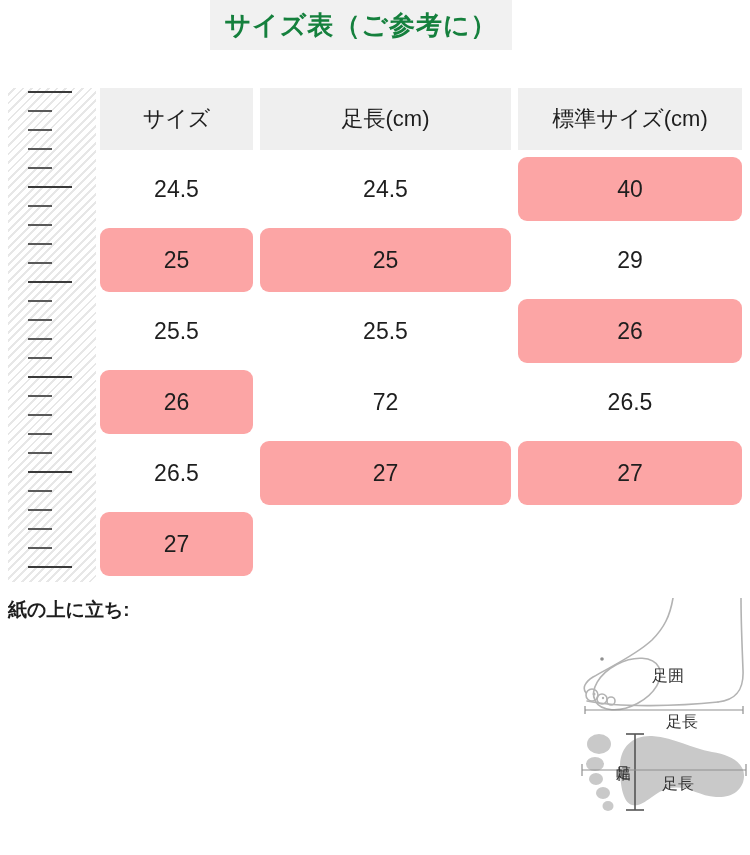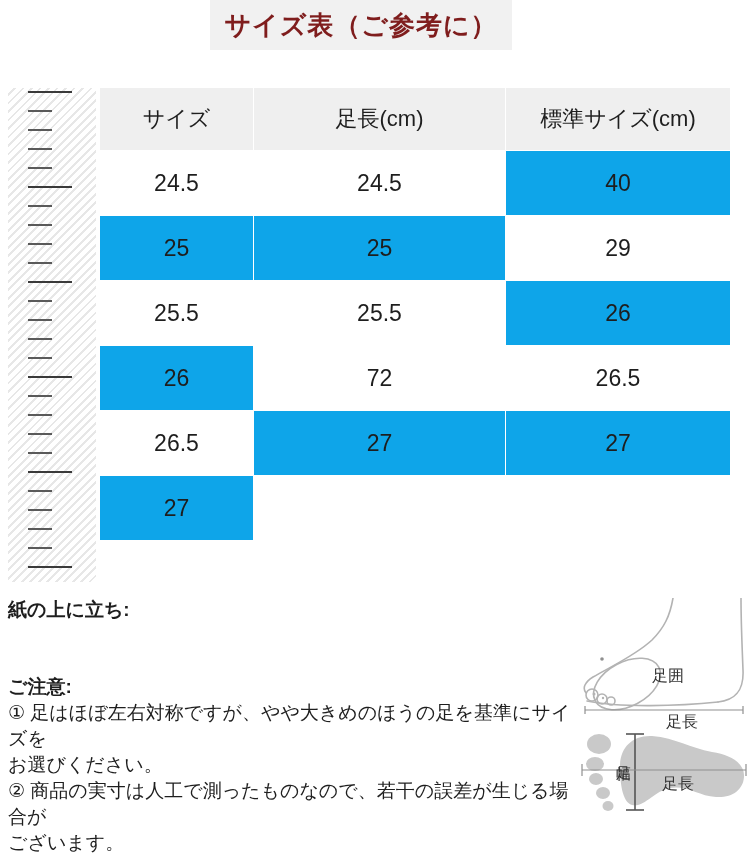--- a/index.html
+++ b/index.html
@@ -7,39 +7,39 @@
   .page {
     position:relative; width:750px; height:855px; background:#ffffff;
     font-family:"Liberation Sans","DejaVu Sans",sans-serif; color:#1e1e1e; overflow:hidden;
   }
 
   
   .title-bar {
     position:absolute; left:210px; top:0; width:302px; height:50px;
     background:#f1f1f1; display:flex; align-items:center; justify-content:center;
   }
-  .title-bar span { font-size:26px; font-weight:bold; letter-spacing:1px; white-space:nowrap; color:#7f1d1d; }
+  .title-bar span { font-size:26px; font-weight:bold; letter-spacing:1px; white-space:nowrap; color:#15803d; }
 
   
   .ruler {
     position:absolute; left:8px; top:88px; width:88px; height:494px;
     background:repeating-linear-gradient(135deg,#ffffff 0px,#ffffff 4px,#e7e7e7 4px,#e7e7e7 6px);
   }
   .tick { position:absolute; left:20px; width:24px; height:2px; background:#5a5a5a; }
   .tick.major { width:44px; background:#3a3a3a; }
 
   
   .size-table {
     position:absolute; left:100px; top:88px;
     display:grid; grid-template-columns:153px 251px 224px;
-    grid-template-rows:62px repeat(6,64px); gap:1px;
+    grid-template-rows:62px repeat(6,64px); gap:7px;
   }
   .cell { display:flex; align-items:center; justify-content:center; font-size:23px; color:#1e1e1e; background:#ffffff; }
   .cell.hdr { background:#efefef; font-size:22px; }
-  .cell.alt { background:#0ea5e9; }
+  .cell.alt { background:#fca5a5;border-radius:9px; }
 
   
   .measure { position:absolute; left:8px; top:596px; width:740px; font-size:19px; line-height:27px; }
   .notes   { position:absolute; left:8px; top:674px; width:575px; font-size:19px; line-height:26px; }
   .bold { font-weight:bold; }
 
   
   .diagram-side      { position:absolute; left:580px; top:598px; width:168px; height:135px; }
   .diagram-footprint { position:absolute; left:578px; top:726px; width:172px; height:122px; }
   .outline { fill:none; stroke:#b3b3b3; stroke-width:1.6; stroke-linecap:round; }
@@ -105,28 +105,20 @@
       <div class="cell">26.5</div>
       <div class="cell alt">27</div>
       <div class="cell alt">27</div>
       <div class="cell alt">27</div>
     </div>
 
   <div class="measure">
     <div class="bold">紙の上に立ち:</div>
   </div>
 
-  <div class="notes">
-    <div class="bold">ご注意:</div>
-    <div>① 足はほぼ左右対称ですが、やや大きめのほうの足を基準にサイズを</div>
-    <div>お選びください。</div>
-    <div>② 商品の実寸は人工で測ったものなので、若干の誤差が生じる場合が</div>
-    <div>ございます。</div>
-
-  </div>
 
   <svg class="diagram-side" viewBox="0 0 168 135">
     <path class="outline" d="M 93 0 C 90 18, 84 30, 72 42 C 56 57, 32 68, 13 79 C 5 84, 2 90, 6 95"></path>
     <circle class="outline" cx="12" cy="97" r="6"></circle>
     <circle class="outline" cx="22" cy="101" r="5"></circle>
     <circle class="outline" cx="31" cy="103" r="4"></circle>
     <circle cx="14" cy="96" r="1.5" fill="#b3b3b3"></circle>
     <circle cx="23" cy="100" r="1.2" fill="#b3b3b3"></circle>
     <path class="outline" d="M 7 103 C 40 110, 100 108, 138 104"></path>
     <path class="outline" d="M 138 104 C 156 102, 164 92, 163 72 C 162 45, 161 25, 161 0"></path>

